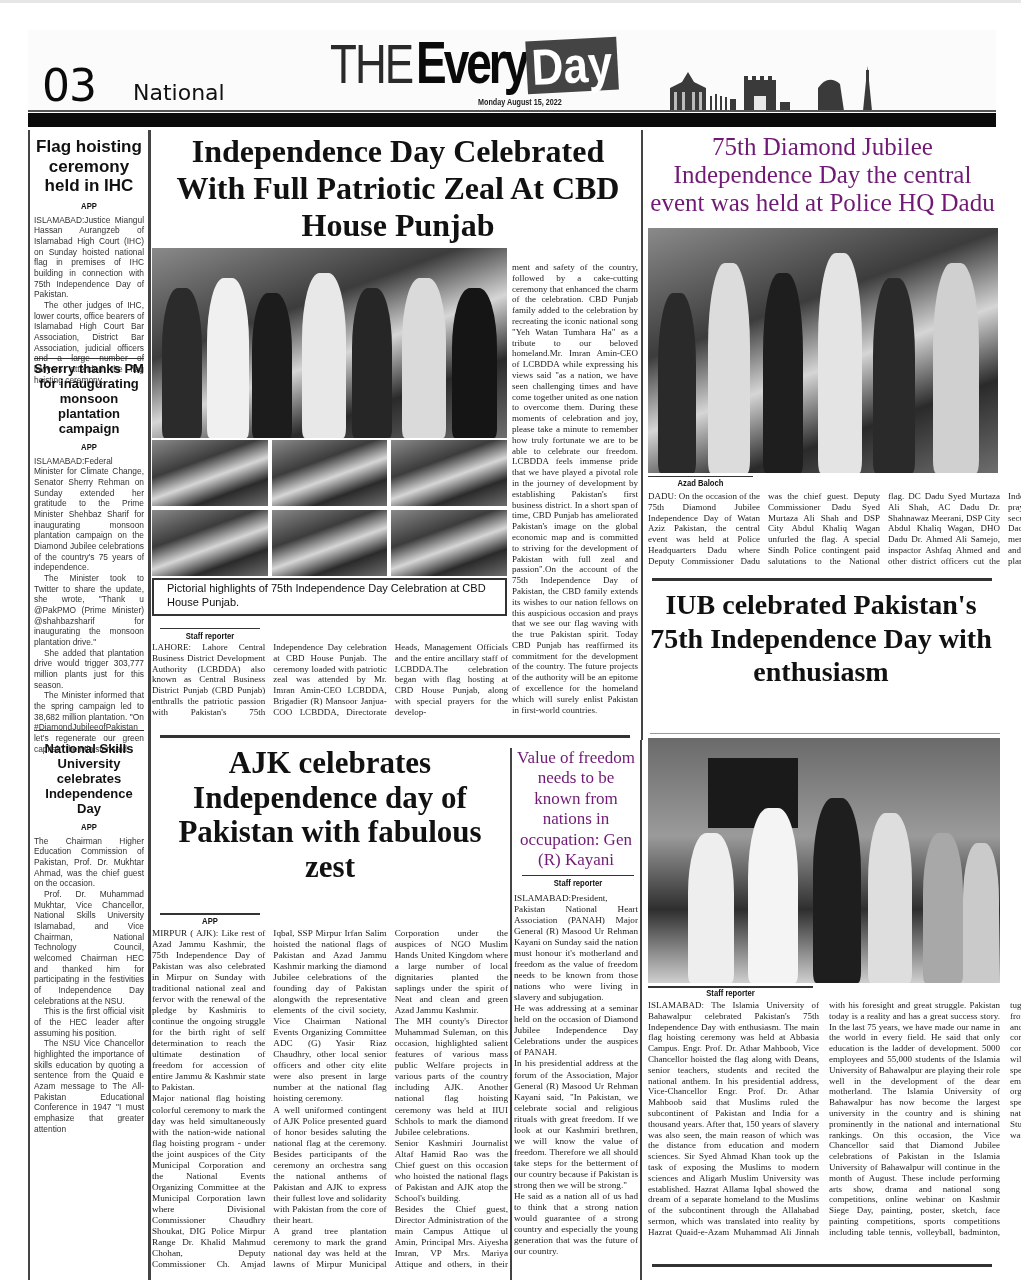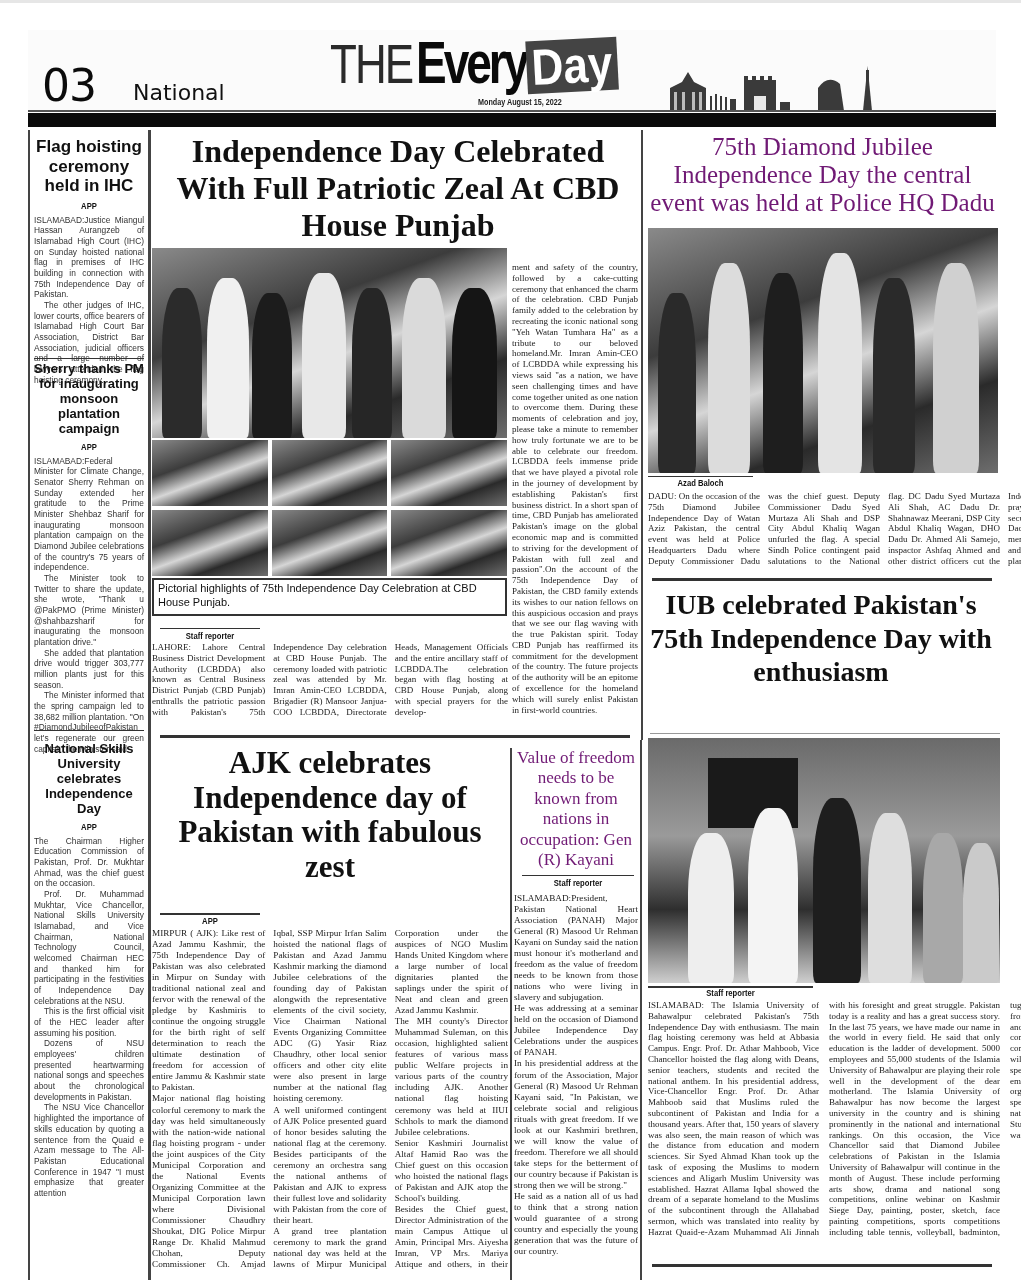--- a/index.html
+++ b/index.html
@@ -33,21 +33,21 @@
   .body-serif p:first-child, .body-sans p:first-child { text-indent: 0; }
   .cols3 { column-count: 3; column-gap: 8px; column-fill: auto; }
   .cols2 { column-count: 2; column-gap: 10px; column-fill: auto; }
 
   .vline { background: #444; width: 2px; }
   .hrule { background: #333; height: 3px; }
   .hrule-thin { background: #333; height: 1px; }
 
   .photo { background: linear-gradient(160deg, #8a8a8a 0%, #3c3c3c 35%, #d6d6d6 55%, #2a2a2a 75%, #6e6e6e 100%); overflow: hidden; }
   .photo .fig { position: absolute; bottom: 0; border-radius: 40% 40% 6% 6%; }
-  .caption-box { border: 2px solid #333; background: #fff; padding: 2px 4px; font-family: "Liberation Sans", sans-serif; font-size: 11px; line-height: 1.25; color: #111; }
+  .caption-box { border: 2px solid #333; background: #fff; padding: 2px 13px; font-family: "Liberation Sans", sans-serif; font-size: 11px; line-height: 1.25; color: #111; }
 </style>
 </head>
 <body>
 
 <div class="abs topline"></div>
 
 <div class="abs mast"></div>
 <div class="abs pagenum">03</div>
 <div class="abs section">National</div>
 <div class="abs logo">
@@ -110,21 +110,20 @@
 
 <div class="abs hrule-thin" style="left:34px;top:730px;width:110px;"></div>
 
 <div class="abs" style="left:34px;top:742px;width:110px;height:538px;overflow:hidden;">
   <div class="sans-head" style="font-size:13px;">National Skills University celebrates Independence Day</div>
   <div class="byline" style="margin:5px 0 4px;">APP</div>
   <div class="body-sans">
     <p>The Chairman Higher Education Commission of Pakistan, Prof. Dr. Mukhtar Ahmad, was the chief guest on the occasion.</p>
     <p>Prof. Dr. Muhammad Mukhtar, Vice Chancellor, National Skills University Islamabad, and Vice Chairman, National Technology Council, welcomed Chairman HEC and thanked him for participating in the festivities of Independence Day celebrations at the NSU.</p>
     <p>This is the first official visit of the HEC leader after assuming his position.</p>
-    <p>Dozens of NSU employees' children presented heartwarming national songs and speeches about the chronological developments in Pakistan.</p>
     <p>The NSU Vice Chancellor highlighted the importance of skills education by quoting a sentence from the Quaid e Azam message to The All-Pakistan Educational Conference in 1947 "I must emphasize that greater attention</p>
   </div>
 </div>
 
 <div class="abs serif-head" style="left:154px;top:133px;width:488px;font-size:32px;line-height:1.15;">Independence Day Celebrated With Full Patriotic Zeal At CBD House Punjab</div>
 <div class="abs vline" style="left:641px;top:130px;height:610px;width:2px;"></div>
 
 <div class="abs photo" style="left:152px;top:248px;width:355px;height:190px;">
   <div class="fig" style="left:10px;width:40px;height:150px;background:#2b2b2b;"></div>
   <div class="fig" style="left:55px;width:42px;height:160px;background:#f0f0f0;"></div>

